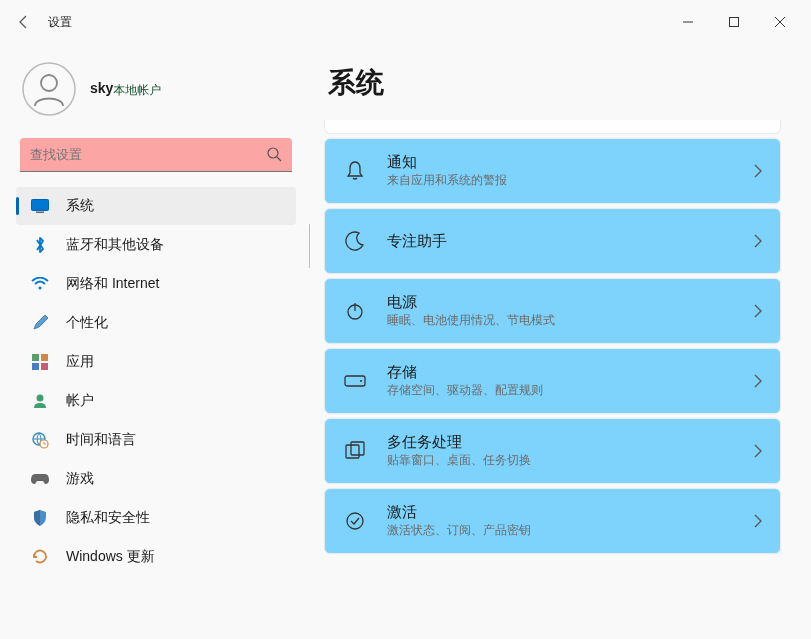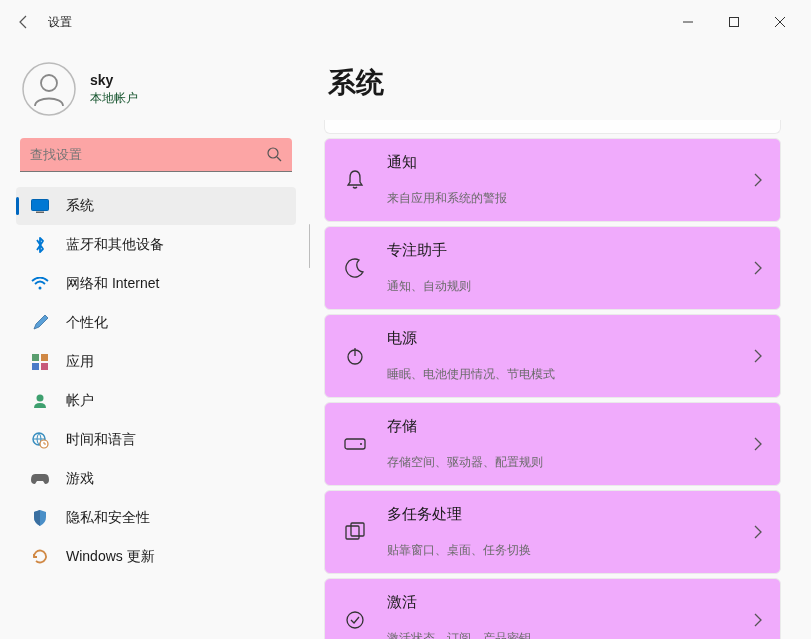--- a/index.html
+++ b/index.html
@@ -72,21 +72,21 @@
     padding: 10px 16px 16px 16px;
   }
   .avatar {
     width: 54px; height: 54px;
     border-radius: 50%;
     display: flex; align-items: center; justify-content: center;
     color: #777;
   }
   .user-text {
     margin-left: 14px;
-    display: flex; flex-direction: column;
+    display: flex; flex-direction: row;
   }
   .user-name { font-weight: 600; font-size: 14px; }
   .user-sub { font-size: 12px; color: #14532d; margin-top: 2px;}
   .search-wrap {
     margin: 6px 14px 14px 14px;
     position: relative;
   }
   .search {
     width: 100%;
     height: 34px;
@@ -144,41 +144,41 @@
     height: 14px;
     border: 1px solid #eaeaea;
     border-top: none;
     border-radius: 0 0 6px 6px;
     background: #fefefe;
     margin-bottom: 4px;
   }
   .card {
     display: flex;
     align-items: center;
-    background: #f0abfc;
+    background: #7dd3fc;
     border: 1px solid #eaeaea;
     border-radius: 6px;
     padding: 14px 18px;
     margin-bottom: 4px;
     min-height: 66px;
   }
   .card.highlight {
     border: 2.5px solid #e33b2e;
     border-radius: 3px;
   }
   .card-ico {
     width: 24px; height: 24px;
     display: flex; align-items: center; justify-content: center;
     margin-right: 20px;
     color: #333;
     flex-shrink: 0;
   }
   .card-text { flex: 1; }
   .card-title { font-size: 15px; }
-  .card-sub { font-size: 12px; color: #6b6b6b; margin-top: 18px; }
+  .card-sub { font-size: 12px; color: #6b6b6b; margin-top: 0; }
   .chevron {
     color: #555;
     flex-shrink: 0;
   }
   svg { display: block; }
 </style>
 </head>
 <body>
 
 <div class="titlebar">
@@ -353,21 +353,20 @@
     </div>
 
     <div class="card">
       <div class="card-ico">
         <svg width="20" height="20" viewBox="0 0 20 20">
             <path d="M14 2 A9 9 0 1 0 18 14 A7 7 0 0 1 14 2 Z" fill="none" stroke="currentColor" stroke-width="1.3"></path>
           </svg>
       </div>
       <div class="card-text">
         <div class="card-title">专注助手</div>
-        <div class="card-sub">通知、自动规则</div>
       </div>
       <span class="chevron">
           <svg width="8" height="14" viewBox="0 0 8 14">
             <path d="M1 1 L7 7 L1 13" fill="none" stroke="currentColor" stroke-width="1.3"></path>
           </svg>
         </span>
     </div>
 
     <div class="card">
       <div class="card-ico">

